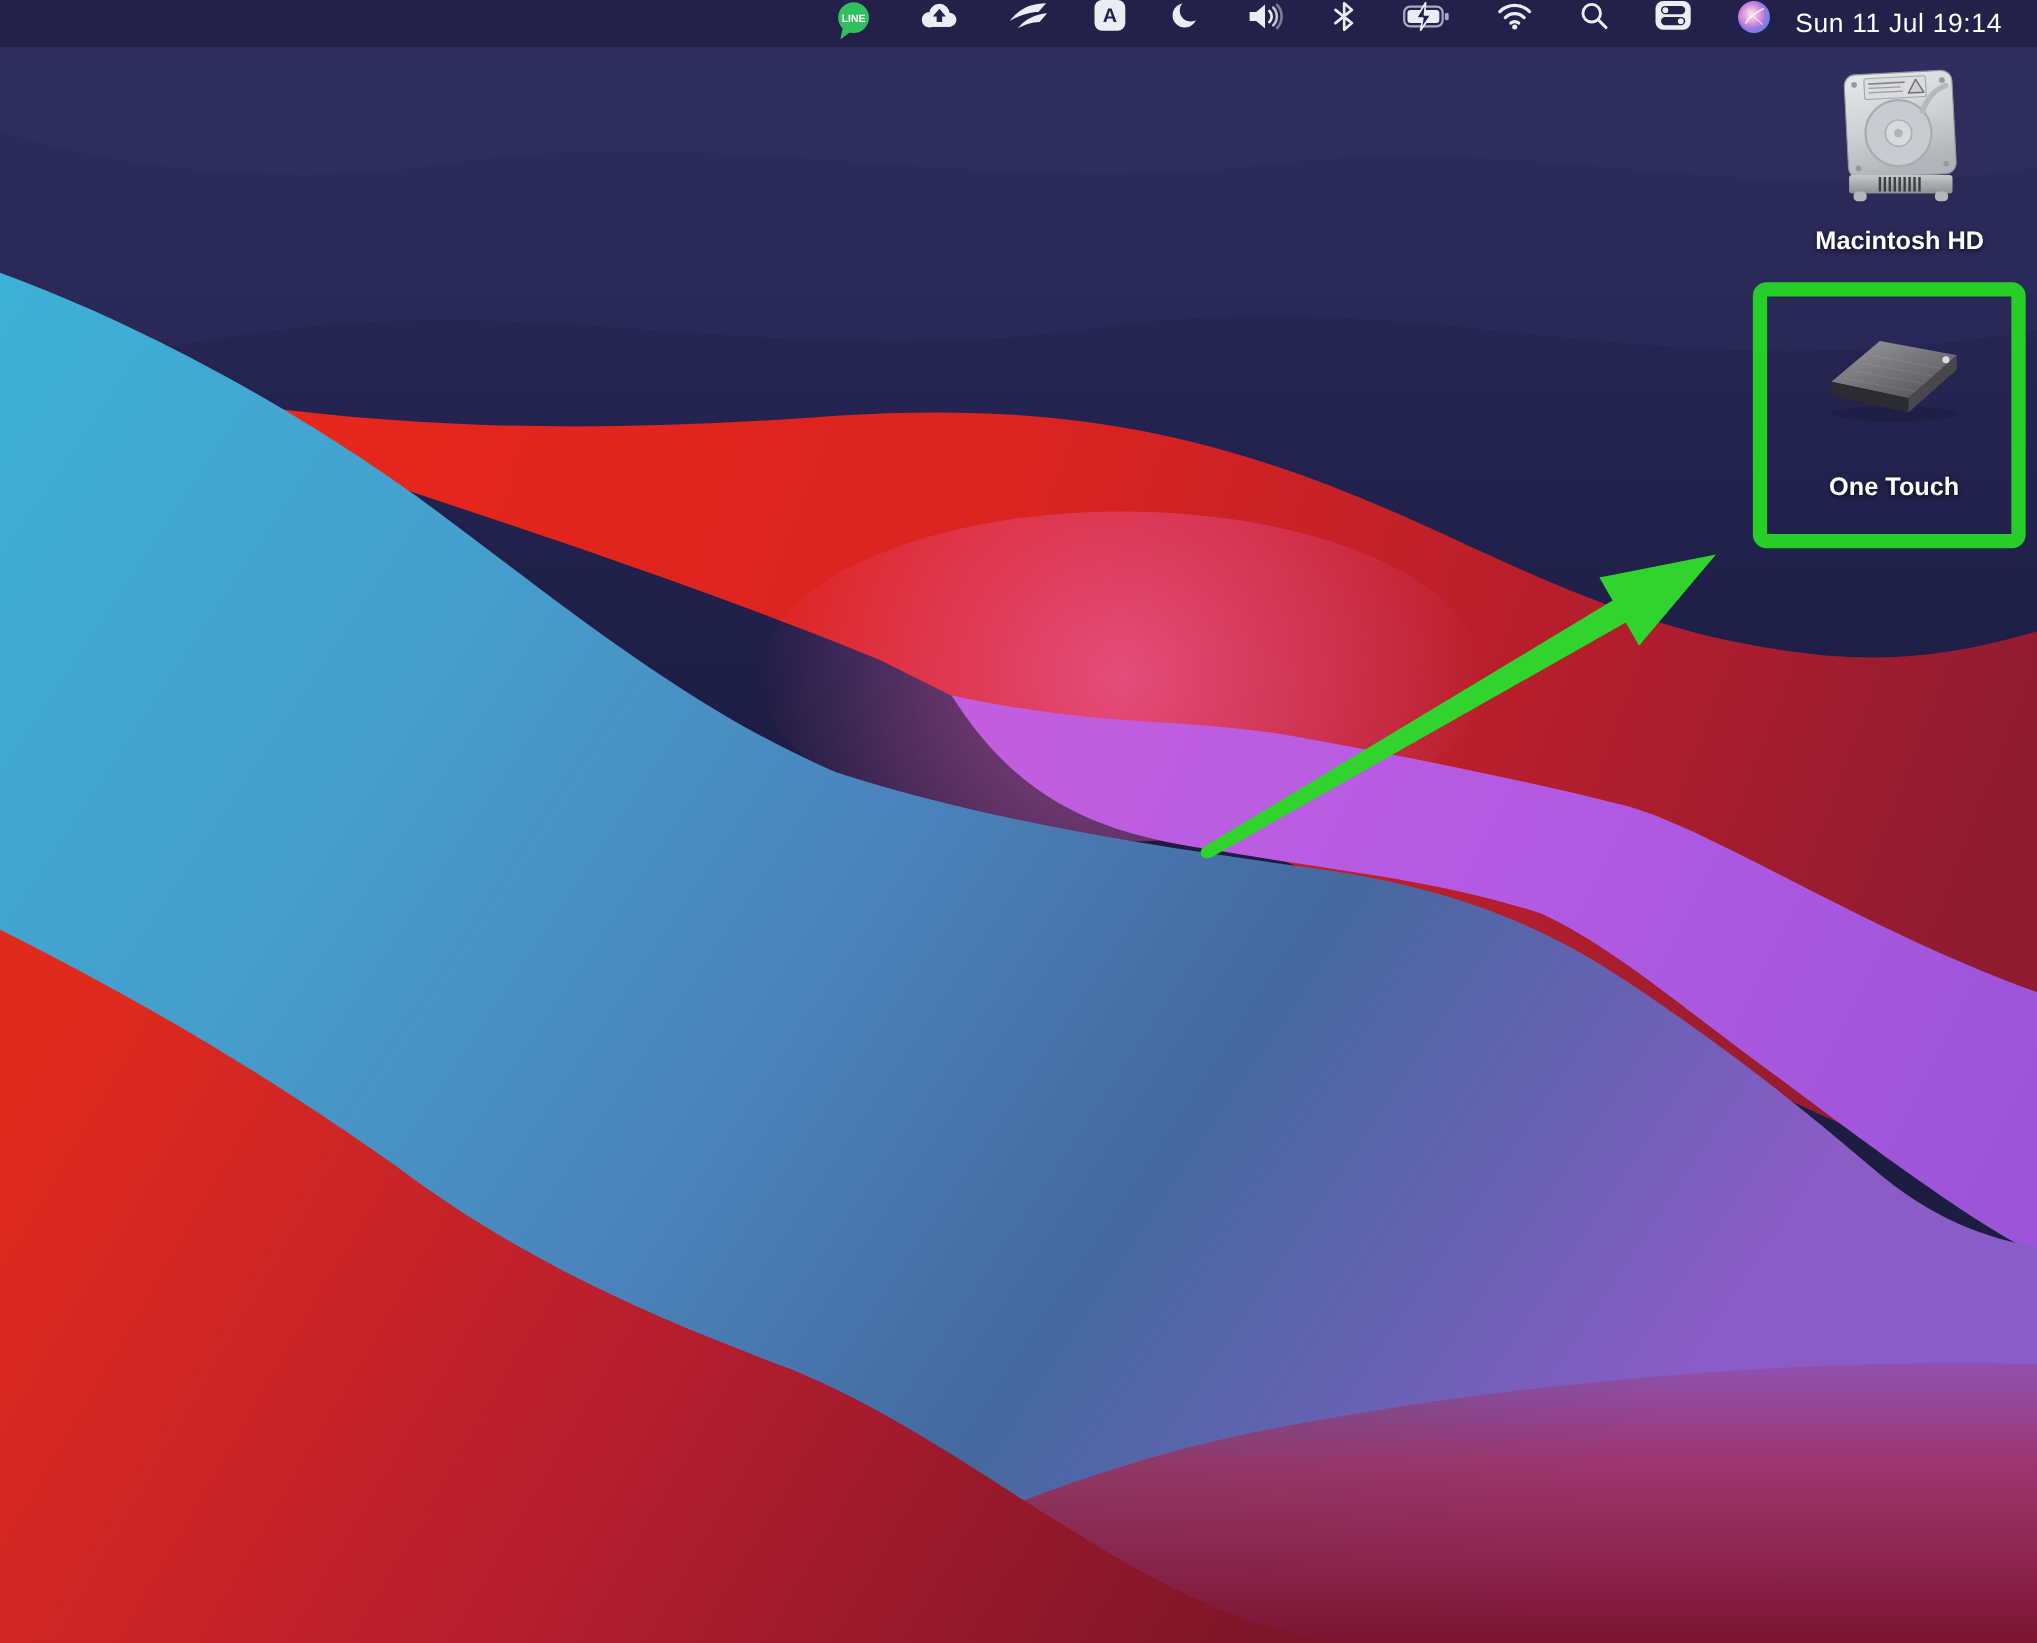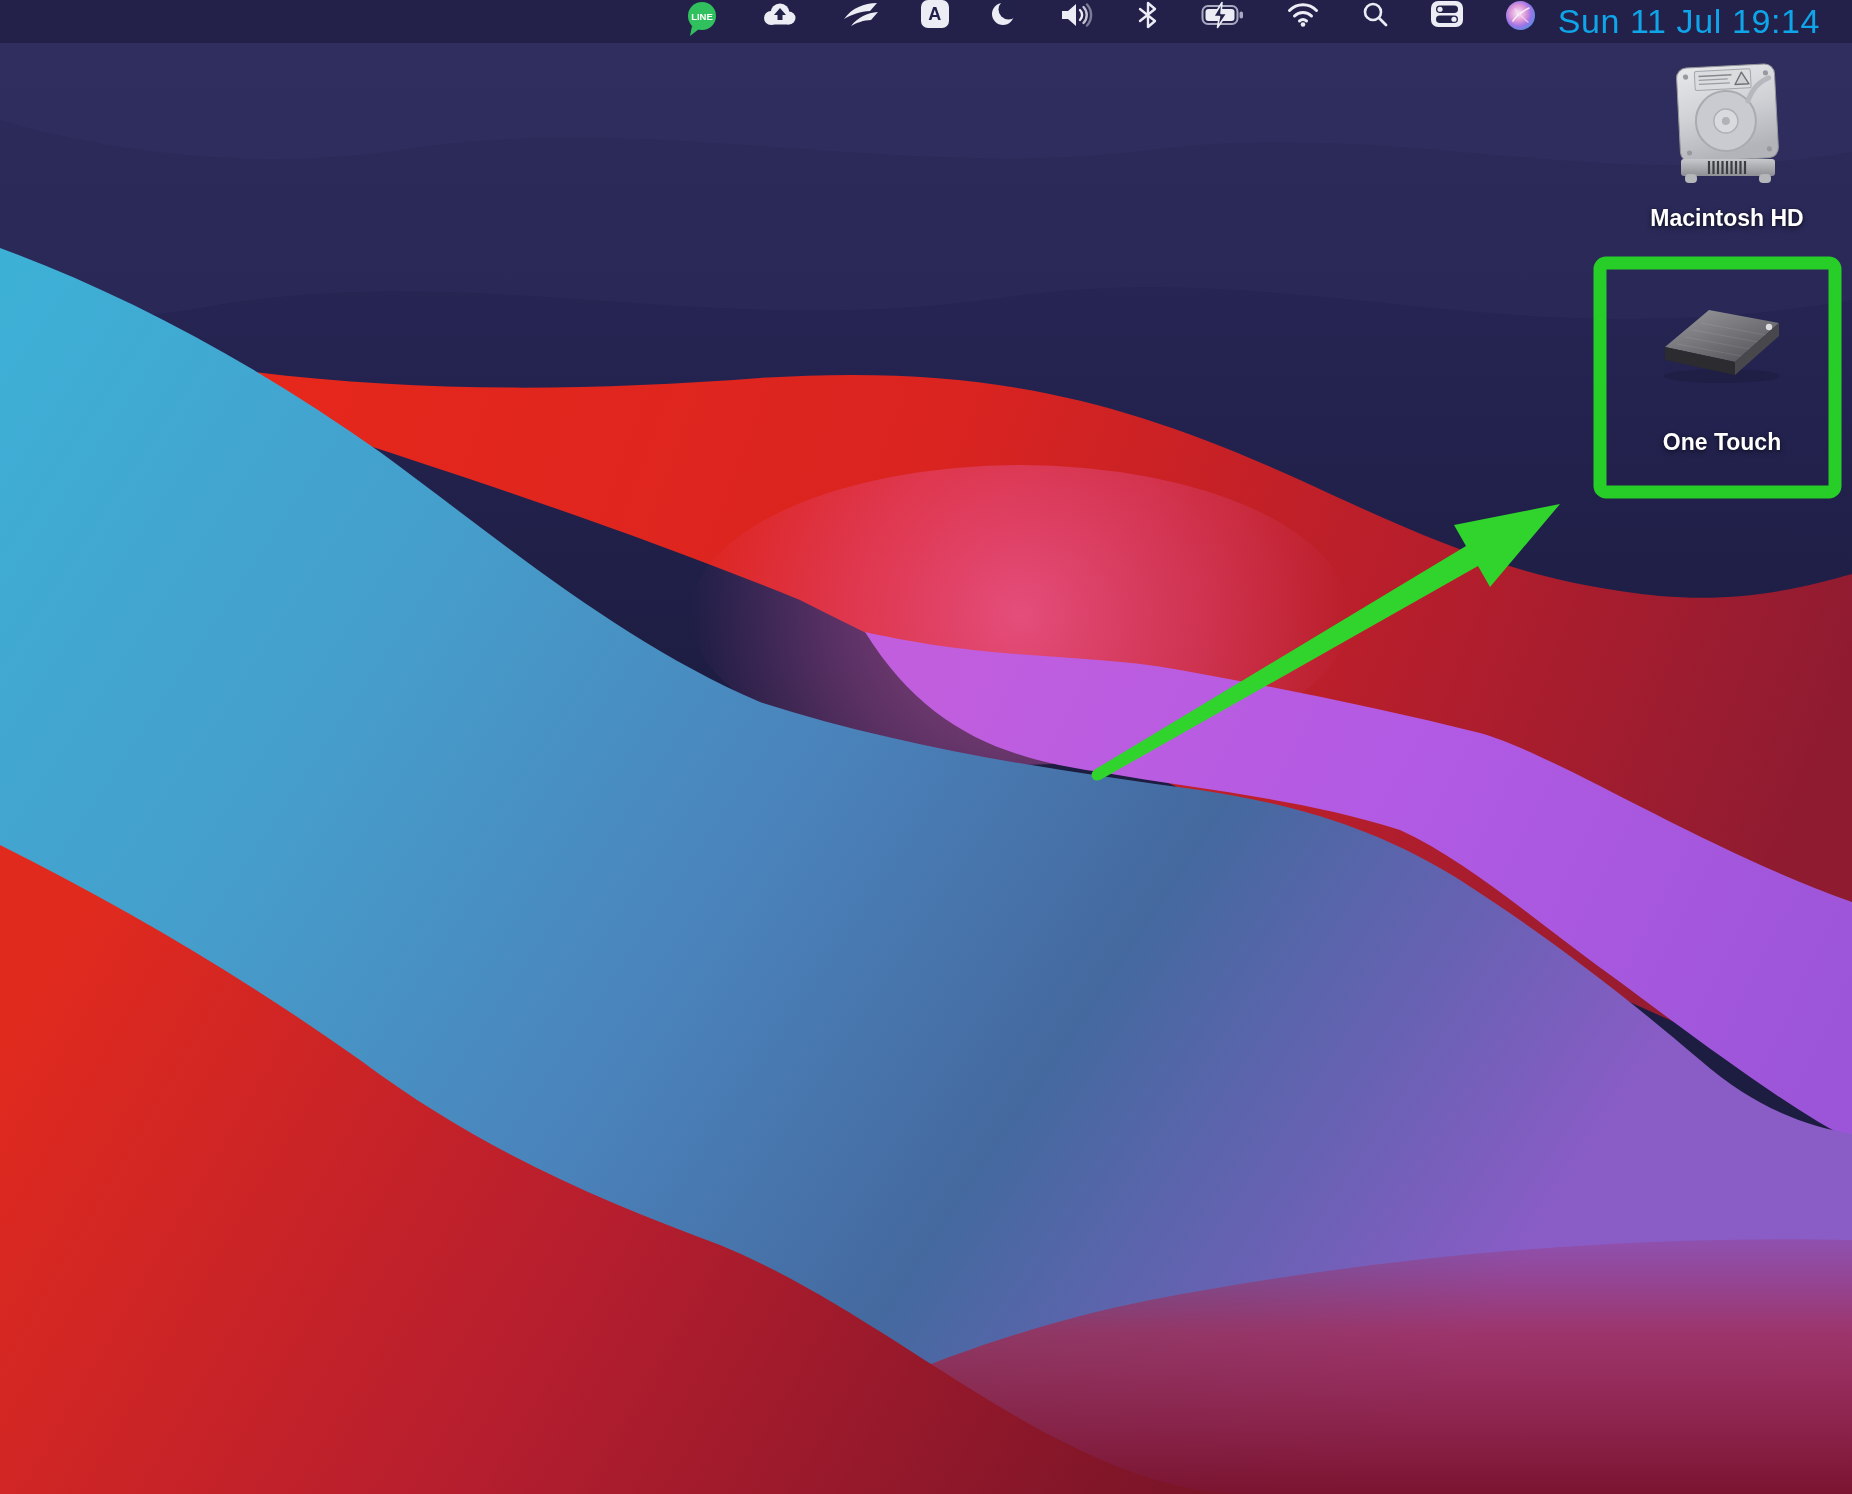--- a/index.html
+++ b/index.html
@@ -15,21 +15,21 @@
     z-index:30;
   }
   .status-icons { display:flex; align-items:center; gap:41px; height:43px; }
   .mb-icon { display:flex; align-items:flex-start; justify-content:center; height:43px; cursor:default; }
   .input-a-box {
     width:28px; height:28px; border-radius:7px; background:#ebecf4;
     display:flex; align-items:center; justify-content:center;
     color:#21204a; font-weight:bold; font-size:18px;
   }
   .clock {
-    color:#0ea5e9; font-size:34px; letter-spacing:0.6px;
+    color:#ffffff; font-size:24px; letter-spacing:0.6px;
     margin-left:22px; margin-right:32px; white-space:pre;
   }
 
   
   .desktop-icon { position:absolute; text-align:center; cursor:default; z-index:10; }
   .icon-label {
     position:absolute; left:50%; transform:translateX(-50%);
     width:220px; color:#fff; font-weight:bold; font-size:23px; line-height:30px;
     text-shadow:0 2px 5px rgba(0,0,0,0.55), 0 0 2px rgba(0,0,0,0.4);
     white-space:nowrap;

